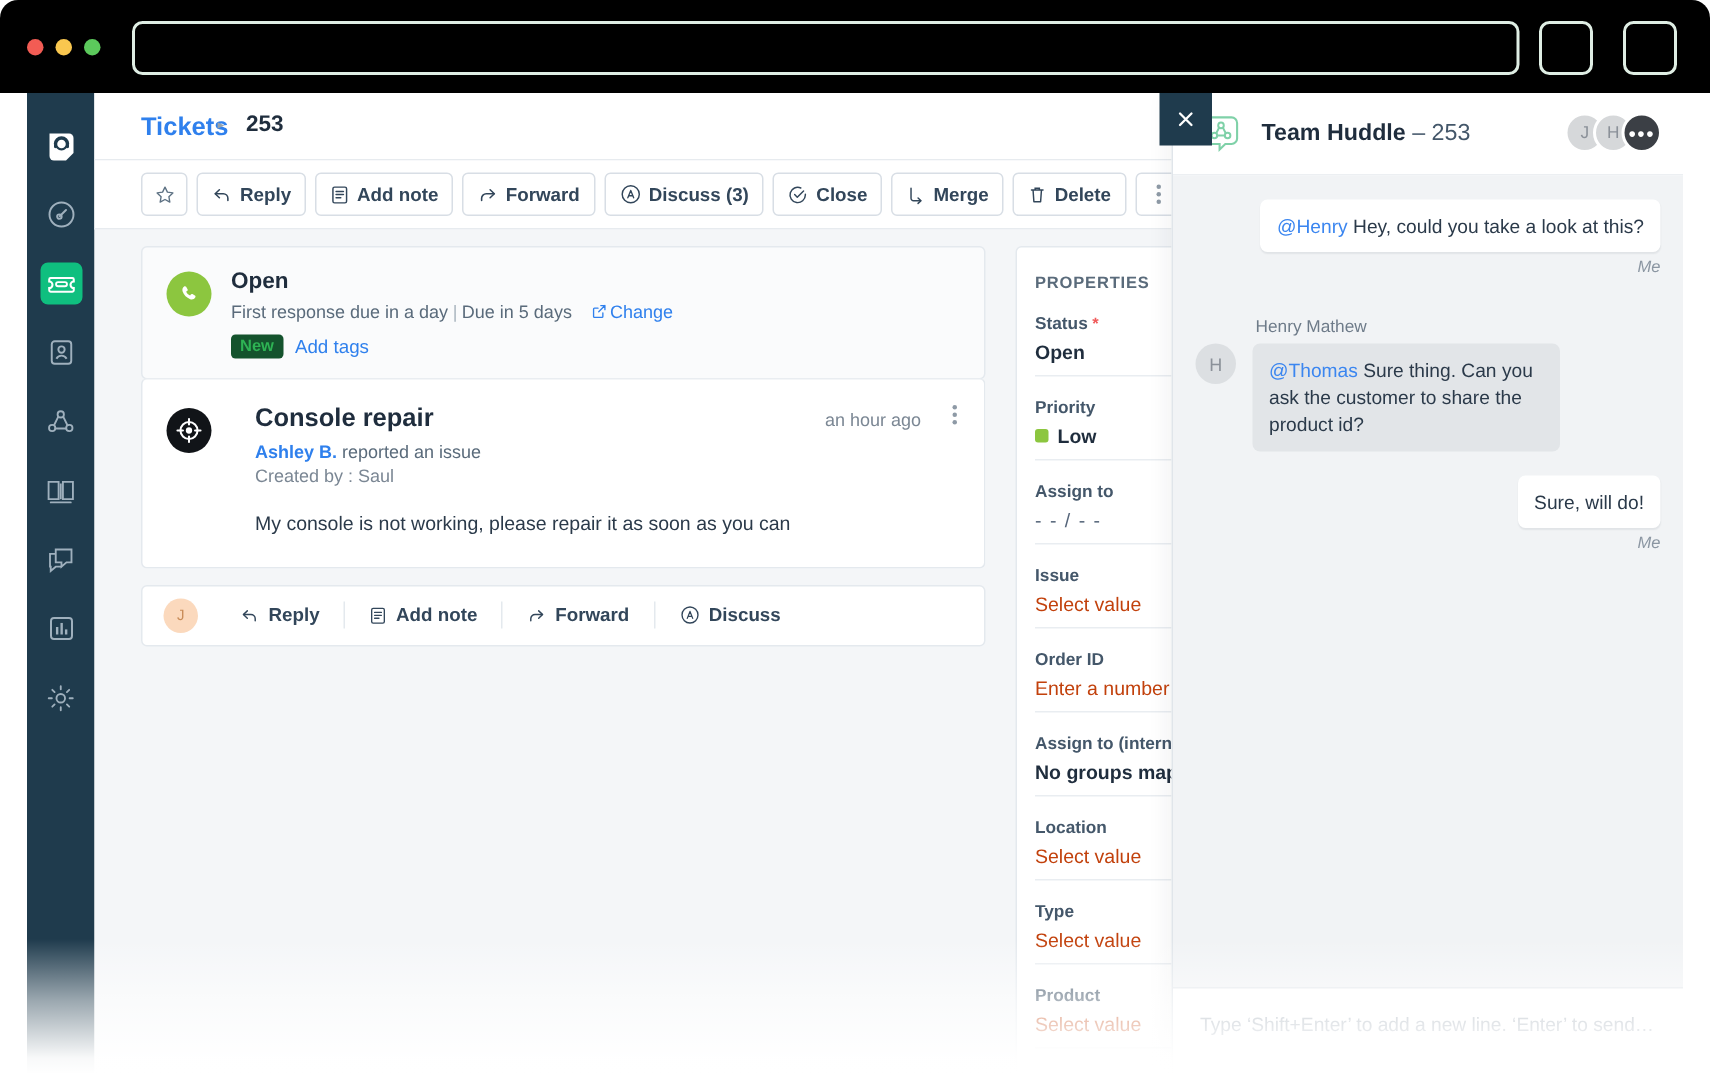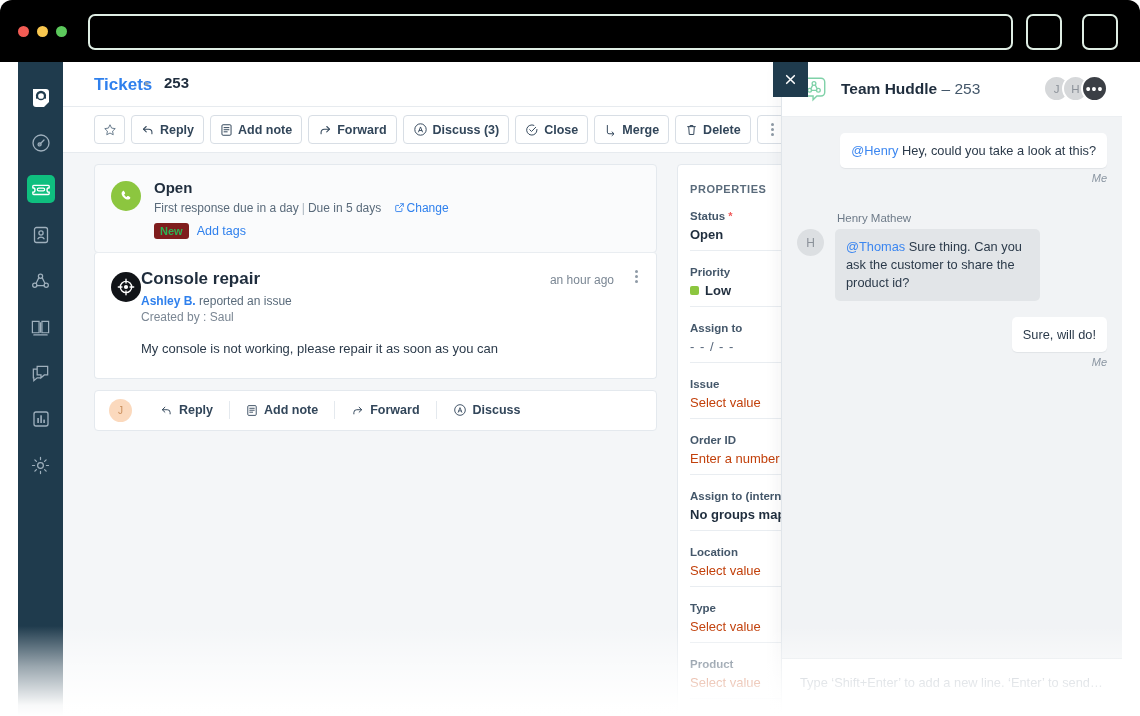--- a/index.html
+++ b/index.html
@@ -100,27 +100,27 @@
   .status-av {
     width: 30px; height: 30px; border-radius: 50%; background: #8cc63f;
     display: flex; align-items: center; justify-content: center; flex: none; margin-top:2px;
   }
   .status-title { font-size: 15px; font-weight: 700; color: #1f2d3d; line-height: 1.25; }
   .status-sub { font-size: 12px; color: #5a6b7b; margin-top: 3px; }
   .status-sub .sep { color: #aab5bf; margin: 0 3px; }
   .chg { color: #2f80ed; margin-left: 9px; white-space: nowrap; }
   .tagline { margin-top: 8px; display: flex; align-items: center; gap: 8px; }
   .tag-new {
-    background: #7f1d1d; color: #2eb354; font-size: 11px; font-weight: 700;
+    background: #14532d; color: #2eb354; font-size: 11px; font-weight: 700;
     padding: 2px 6px; border-radius: 3px;
   }
   .addtags { color: #2f80ed; font-size: 12.5px; }
 
   .card.body { margin-top: -1px; padding: 16px 16px 22px 16px; border-top: 1px solid #e9edf1; }
-  .body-row { display: flex; gap: 0; }
+  .body-row { display: flex; gap: 29px; }
   .body-av {
     width: 30px; height: 30px; border-radius: 50%; background: #111418;
     display: flex; align-items: center; justify-content: center; flex: none; margin-top: 3px;
   }
   .body-main { flex: 1; position: relative; }
   .body-title { font-size: 17px; font-weight: 700; color: #1f2d3d; }
   .body-meta { font-size: 12px; color: #5a6b7b; margin-top: 5px; }
   .body-meta b { color: #2f80ed; font-weight: 700; }
   .body-meta2 { font-size: 12px; color: #7b8794; margin-top: 2px; }
   .body-text { font-size: 13px; color: #2b3a4a; margin-top: 17px; }

